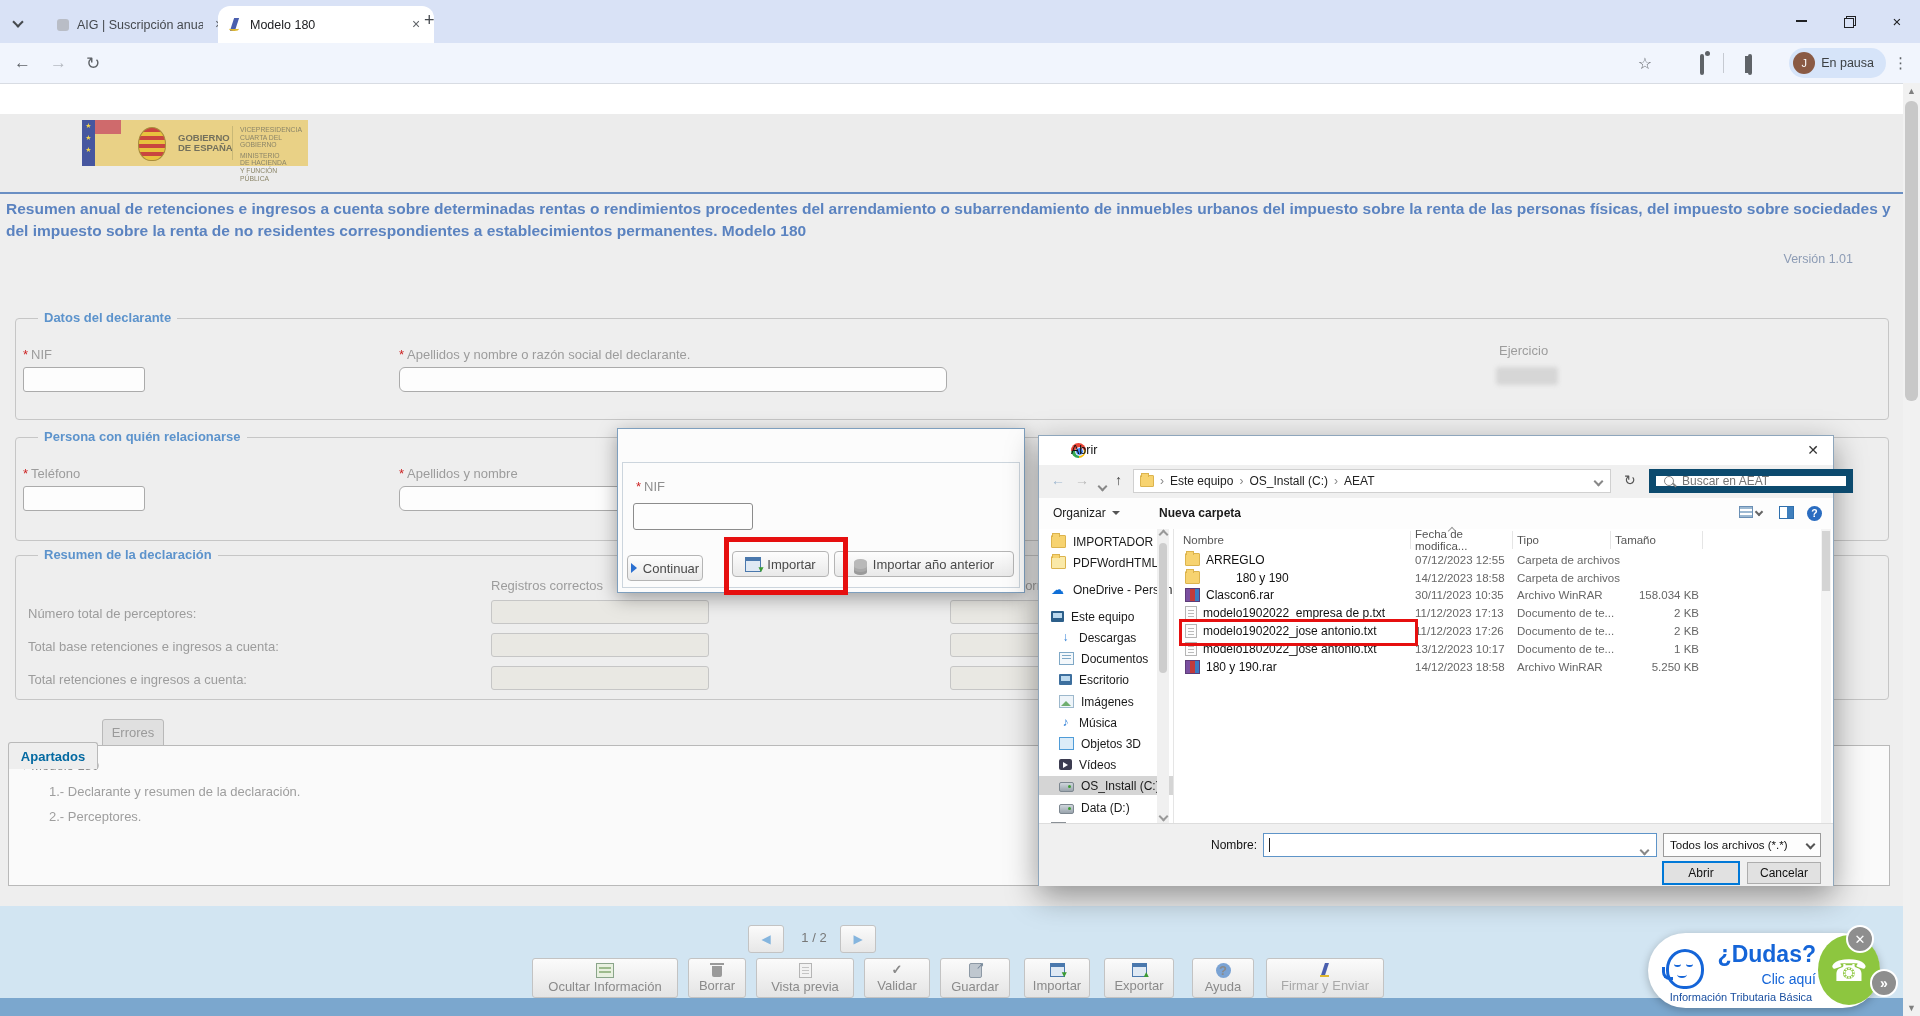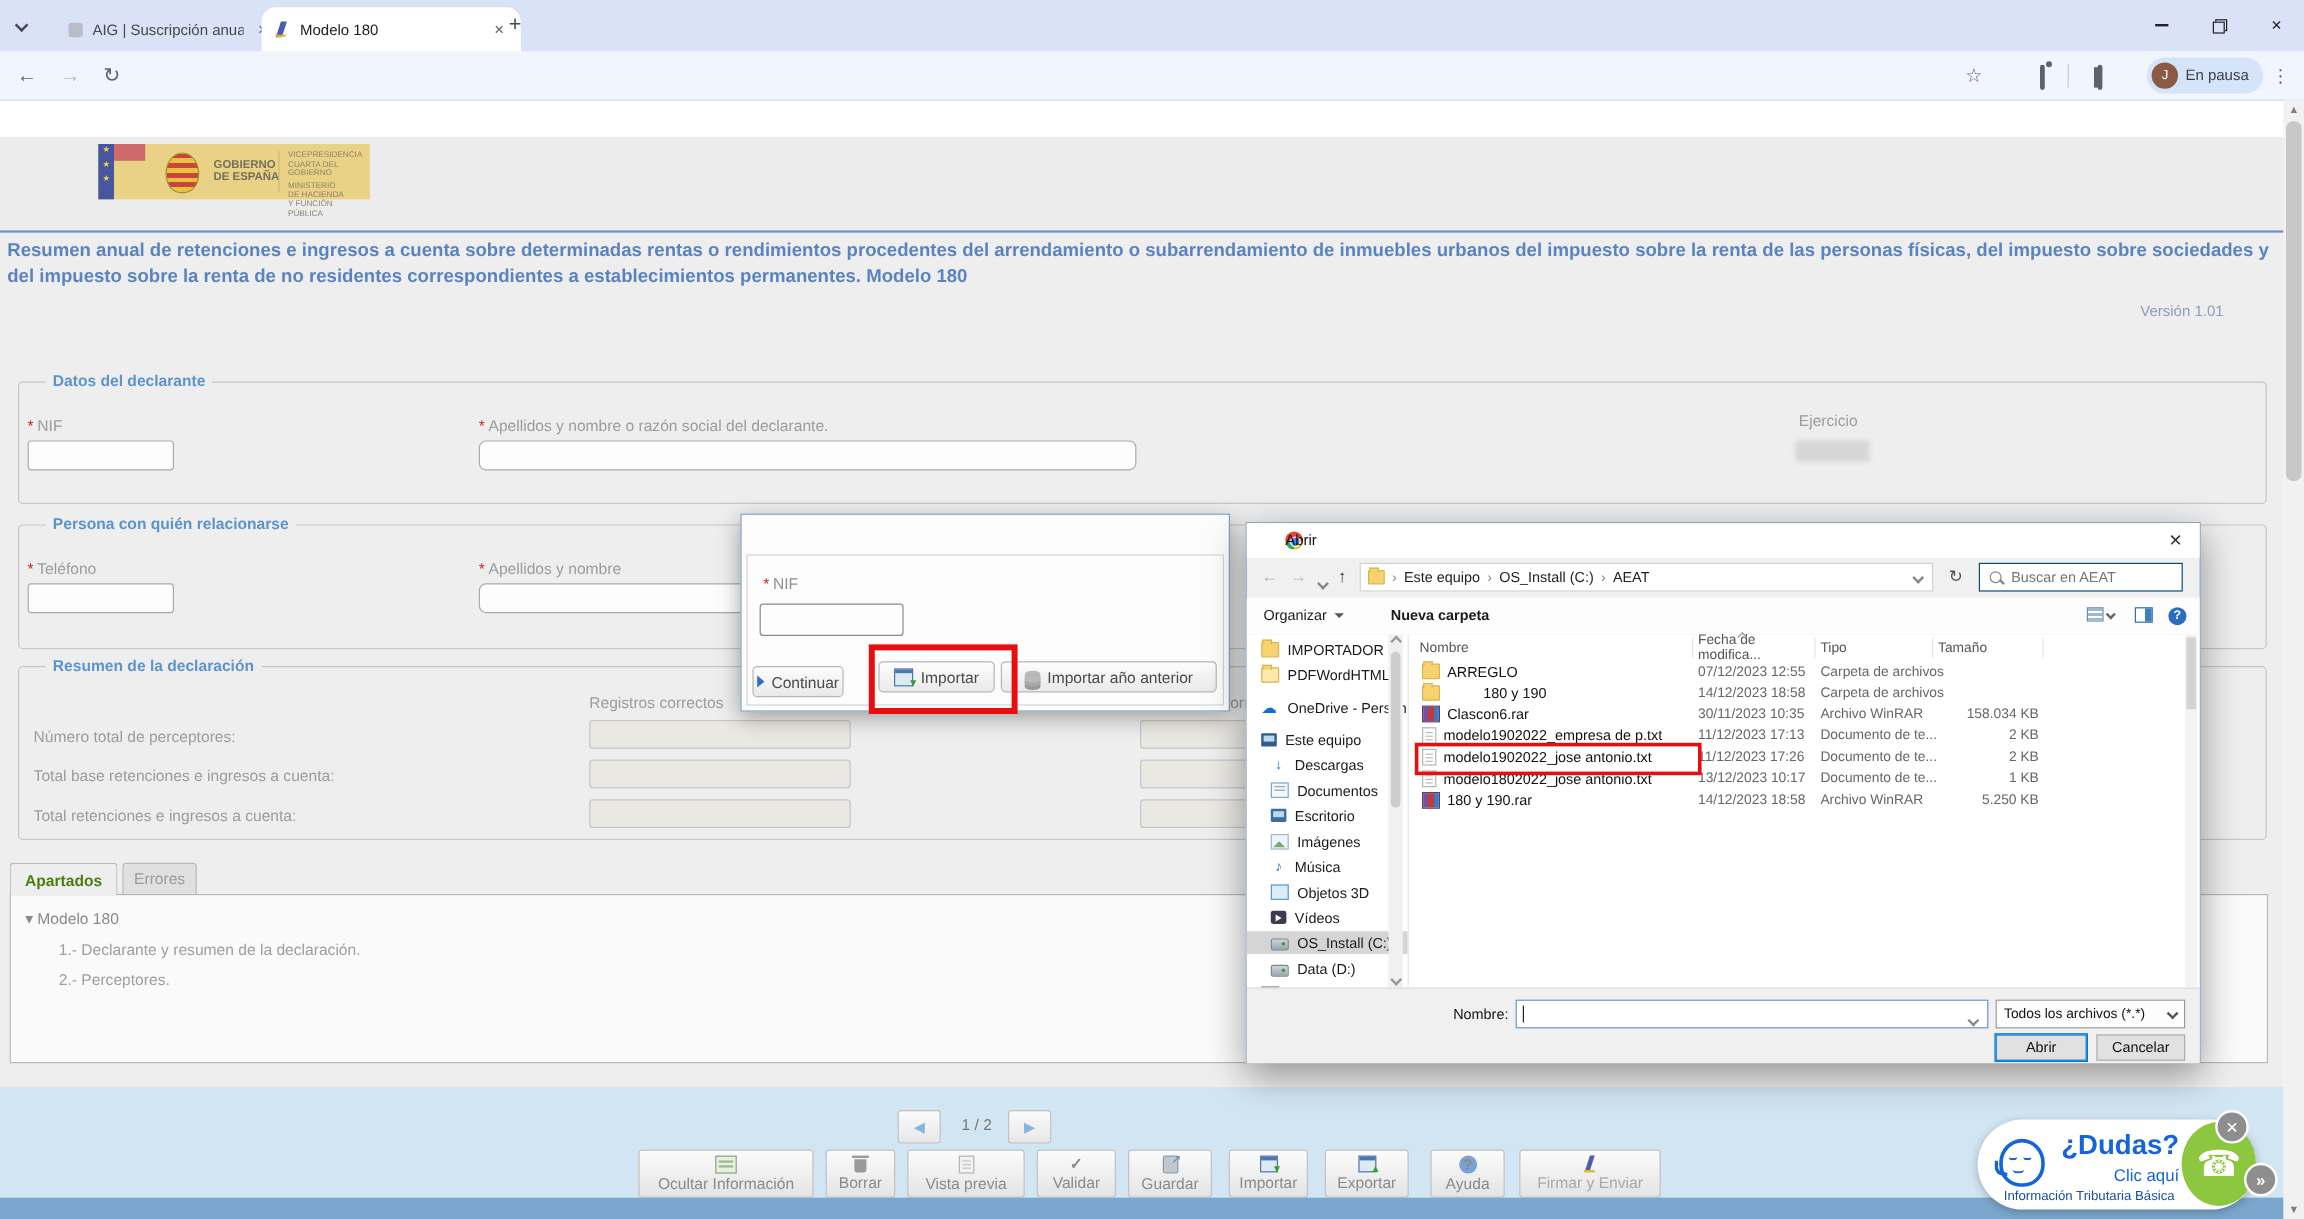--- a/index.html
+++ b/index.html
@@ -61,21 +61,21 @@
   #version{position:absolute;right:50px;top:58px;font-size:12.5px;color:#8d9cb5;}
   #sectionbar{position:absolute;left:0;top:83px;width:1903px;height:26px;background:#e7e9ec;border-top:1px solid #c5cbd3;border-bottom:1px solid #c5cbd3;}
   #sectionbar span{position:absolute;left:12px;top:5px;font-size:13.5px;font-weight:bold;color:#3f7cc0;}
   .fld{position:absolute;border:1px solid #c6c6c6;border-radius:4px;}
   .leg{position:absolute;top:-9px;background:#eeeeee;padding:0 6px;font-size:13px;font-weight:bold;color:#5c93cc;}
   .lbl{position:absolute;font-size:13px;color:#9c9c9c;white-space:nowrap;}
   .req{color:#cc2222;margin-right:3px;}
   .inp{position:absolute;background:#fdfdfd;border:1px solid #ababab;border-radius:3px;box-sizing:border-box;}
   .dinp{position:absolute;background:#e9e8e3;border:1px solid #c6c6c6;border-radius:3px;box-sizing:border-box;}
   .wtab{position:absolute;height:27px;box-sizing:border-box;border:1px solid #b9b9b9;border-radius:3px 3px 0 0;font-size:13px;display:flex;align-items:center;justify-content:center;}
-  #tab-apartados{background:#eeeeee;border-bottom:none;font-weight:bold;color:#4d7c0f;z-index:3;}
+  #tab-apartados{background:#eeeeee;border-bottom:none;font-weight:bold;color:#0369a1;z-index:3;margin-top:23px;}
   #tab-errores{background:#e0e0e0;color:#9a9a9a;}
   #treepanel{position:absolute;left:8px;top:551px;width:1880px;height:139px;background:#fafafa;border:1px solid #b9b9b9;}
   .treetxt{position:absolute;font-size:13px;color:#9e9e9e;}
   
   #footerband{position:absolute;left:0;top:906px;width:1903px;height:92px;background:#d2e5f2;}
   #bottombar{position:absolute;left:0;top:998px;width:1903px;height:18px;background:#7ba7ce;}
   .pagebtn{position:absolute;top:19px;width:34px;height:26px;background:linear-gradient(#fbfbfb,#e7e7e7);border:1px solid #c3c3c3;border-radius:3px;color:#85b5de;font-size:12px;display:flex;align-items:center;justify-content:center;}
   #pageind{position:absolute;left:792px;top:24px;width:44px;text-align:center;font-size:13px;color:#777;}
   .fbtn{position:absolute;top:52px;height:40px;background:linear-gradient(#fbfbfb,#e4e4e4);border:1px solid #c3c3c3;border-radius:3px;display:flex;flex-direction:column;align-items:center;justify-content:center;gap:1px;box-sizing:border-box;}
   .fbtn span{font-size:13px;color:#8a8a8a;}
@@ -109,21 +109,21 @@
   #windlg{position:absolute;left:1038px;top:435px;width:794px;height:449px;background:#f0f0f0;border:1px solid #8ea6bc;box-shadow:0 10px 30px rgba(0,0,0,.4);z-index:60;font-size:12px;}
   #wtitle{position:absolute;left:0;top:0;width:100%;height:29px;background:#fff;}
   #wtitle span{position:absolute;left:32px;top:7px;font-size:12.5px;color:#111;}
   .chrome-ico{position:absolute;left:10px;top:7px;width:15px;height:15px;border-radius:50%;background:conic-gradient(#ea4335 0 25%,#fbbc05 25% 50%,#34a853 50% 75%,#ea4335 75% 100%);}
   .chrome-ico:after{content:"";position:absolute;left:4px;top:4px;width:7px;height:7px;border-radius:50%;background:#4285f4;border:1.5px solid #fff;}
   #wclose{position:absolute;right:10px;top:6px;width:20px;height:18px;text-align:center;color:#333;font-size:14px;}
   #wnav{position:absolute;left:0;top:29px;width:100%;height:33px;}
   .wnavico{position:absolute;top:7px;font-size:14px;}
   #waddr{position:absolute;left:94px;top:4px;width:478px;height:24px;background:#fff;border:1px solid #d0d0d0;display:flex;align-items:center;gap:6px;padding-left:6px;box-sizing:border-box;color:#222;}
   .crumbsep{color:#888;font-size:12px;}
-  #wsearch{position:absolute;left:610px;top:4px;width:170px;height:24px;background:#fff;border:1px solid #0c4a6e;display:flex;align-items:center;gap:6px;padding-left:8px;box-sizing:border-box;}
+  #wsearch{position:absolute;left:610px;top:4px;width:204px;height:24px;background:#fff;border:7px solid #0c4a6e;display:flex;align-items:center;gap:6px;padding-left:8px;box-sizing:border-box;}
   #wsearch input{border:none;outline:none;font-size:12px;width:120px;background:transparent;font-family:"Liberation Sans",sans-serif;}
   .mag{width:8px;height:8px;border:1.5px solid #888;border-radius:50%;position:relative;}
   .mag:after{content:"";position:absolute;left:7px;top:7px;width:5px;height:1.5px;background:#888;transform:rotate(45deg);}
   #wtools{position:absolute;left:0;top:62px;width:100%;height:31px;background:#fdfdfd;border-bottom:1px solid #e2e2e2;}
   .wtool{position:absolute;top:8px;font-size:12px;color:#1a1a1a;display:flex;gap:6px;align-items:center;}
   #wmain{position:absolute;left:0;top:93px;width:100%;height:294px;background:#fff;}
   .sb-item{position:absolute;left:0;width:134px;height:19px;display:flex;align-items:center;gap:7px;padding-left:12px;font-size:12px;color:#1a1a1a;box-sizing:border-box;white-space:nowrap;overflow:hidden;}
   .sb-item.sel{background:#d5d5d5;}
   .wi{width:13px;height:11px;flex:none;position:relative;}
   .wi-folder{background:#f7d370;border:1px solid #dcb44e;border-radius:1px;}

